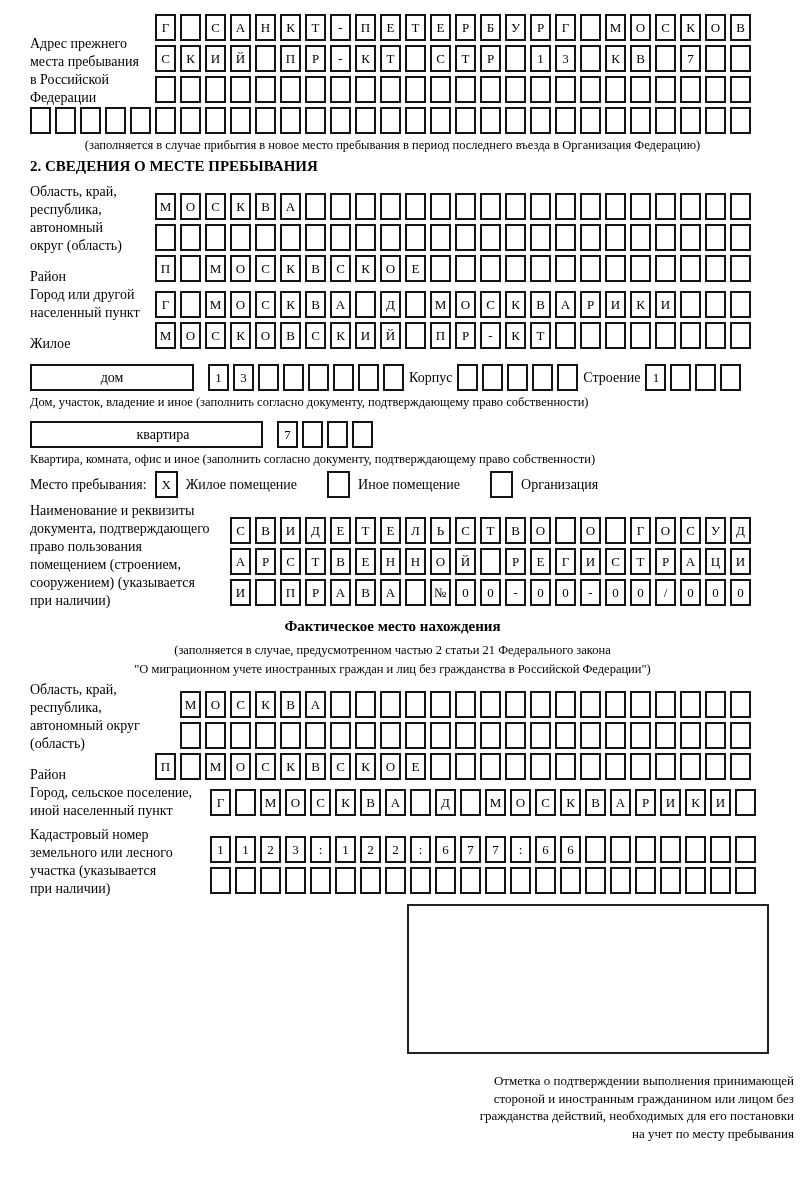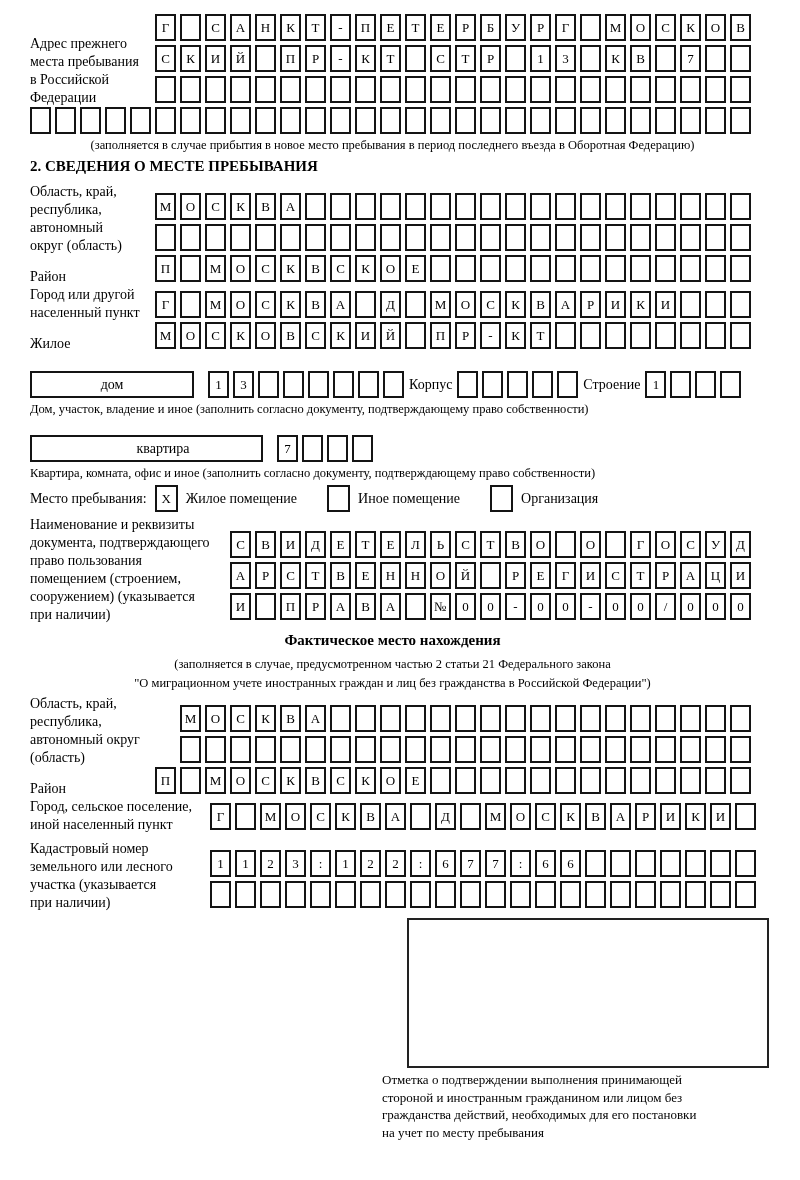--- a/index.html
+++ b/index.html
@@ -21,41 +21,41 @@
   .cell {
     flex:0 0 17px; width:17px; height:23px; border:2px solid #141414;
     font-size:13px; line-height:23px; text-align:center; overflow:hidden;
     background:#fff;
   }
 
   .note { font-size:12.5px; line-height:15px; margin-bottom:4px; }
   .center { text-align:center; }
   .sect-title { text-align:left; font-weight:bold; font-size:15px; margin:5px 0 8px; }
 
-  .dom-line { display:flex; align-items:flex-start; margin-top:18px;font-family:Liberation Serif, serif; }
+  .dom-line { display:flex; align-items:flex-start; margin-top:11px;font-family:Liberation Serif, serif; }
   .bigbox {
     border:2px solid #141414; height:23px; line-height:23px; text-align:center;
     font-size:14px; flex:0 0 auto; background:#fff;
   }
   .inline-label { font-size:14px; line-height:27px; margin:0 5px; white-space:nowrap; }
 
   .mesto-line { display:flex; align-items:center; margin-top:2px; font-size:14px; }
   .checkbox {
     display:inline-block; width:19px; height:23px; border:2px solid #141414;
     text-align:center; font-size:13px; line-height:23px; margin:0 8px 0 8px;
     background:#fff;
   }
   .opt { margin-right:22px; }
 
   .factual-title { text-align:center; font-weight:bold; font-size:15px; margin:8px 0 8px; }
 
   .stamp-wrap { margin-left:352px; width:412px; margin-top:6px; }
   .stamp-box { width:358px; height:146px; border:2px solid #222; margin:0 auto; background:#fff; }
   .stamp-caption {
-    font-size:13px; line-height:17.5px; text-align:left; margin-top:3px;
+    font-size:13px; line-height:17.5px; text-align:right; margin-top:18px;
     white-space:pre-line;
   } .mt4{margin-top:4px;}
   .cellcol-doc { margin-top:6px; }
   .cellcol-kad { margin-top:16px; }
 </style>
 </head>
 <body>
 
 <div class="page">
 
@@ -170,21 +170,21 @@
       <span class="cell"></span>
       <span class="cell"></span>
       <span class="cell"></span>
       <span class="cell"></span>
       <span class="cell"></span>
       <span class="cell"></span>
       <span class="cell"></span>
       <span class="cell"></span>
       <span class="cell"></span>
     </div>
-  <div class="note center">(заполняется в случае прибытия в новое место пребывания в период последнего въезда в Оборотная Федерацию)</div>
+  <div class="note center">(заполняется в случае прибытия в новое место пребывания в период последнего въезда в Организация Федерацию)</div>
 
   <div class="sect-title">2. СВЕДЕНИЯ О МЕСТЕ ПРЕБЫВАНИЯ</div>
 
   <div class="row">
     <div class="label w125">Область, край,
 республика,
 автономный
 округ (область)</div>
     <div class="cellcol">
       <div class="cells">

